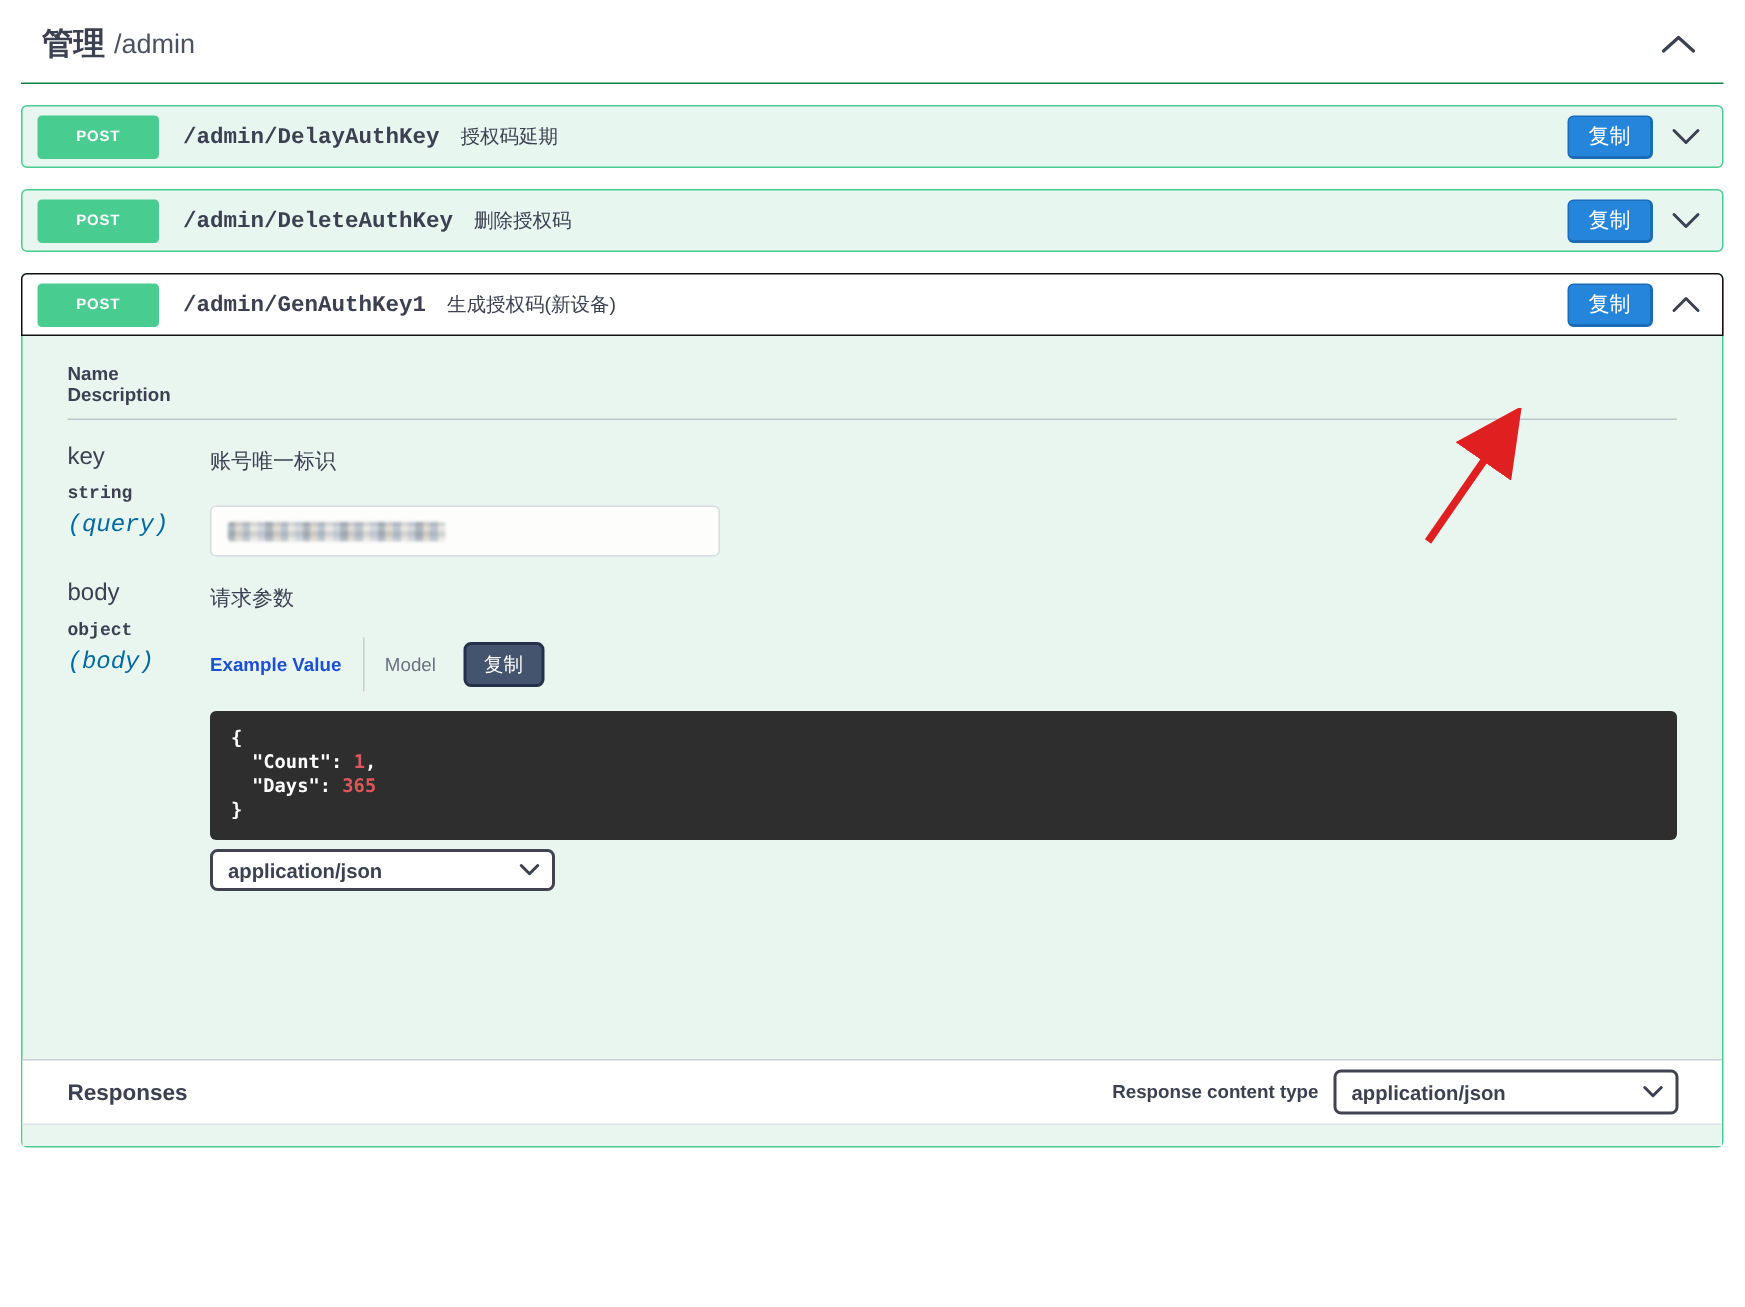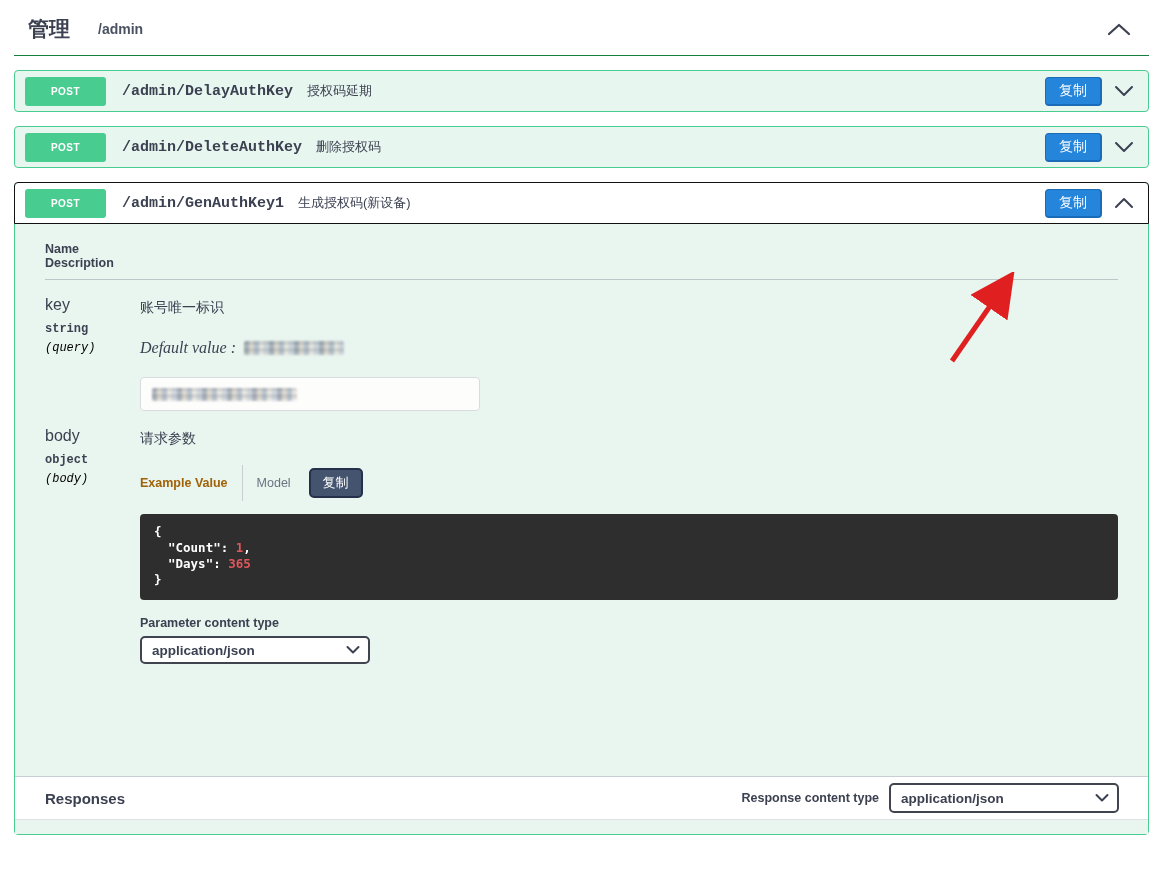--- a/index.html
+++ b/index.html
@@ -4,21 +4,21 @@
 <style>
   * { margin:0; padding:0; box-sizing:border-box; }
   html,body { width:1163px; height:871px; overflow:hidden; background:#fff;
     font-family:"Liberation Sans", sans-serif; color:var(--text-main,#3b4151); }
   .page { padding:0 14px; }
 
   
   .section-head { display:flex; align-items:center; padding:15px 14px 12px 14px;
     border-bottom:1px solid #15803d; }
   .section-title { font-size:21px; font-weight:bold; }
-  .section-path { font-size:14px; margin-left:28px; color:#4a5160;font-weight:bold; }
+  .section-path { font-size:18px; margin-left:6px; color:#4a5160; }
   .head-spacer { flex:1; }
   .head-toggle { cursor:pointer; padding:4px; }
 
   
   .opblock { border:1px solid var(--post-green); background:var(--row-bg);
     border-radius:4px; margin-top:14px; }
   .opblock:first-of-type { margin-top:13px; }
   .op-summary { display:flex; align-items:center; height:40px; padding:0 10px; cursor:pointer; }
   .method-badge { background:var(--post-green); color:#fff; font-weight:bold;
     font-size:10px; border-radius:3px; width:81px; height:29px; line-height:29px;
@@ -53,41 +53,41 @@
   .thead { display:flex; padding:18px 0 9px 0; border-bottom:1px solid rgba(59,65,81,.25);flex-direction:column; }
   .th { font-size:12.5px; font-weight:bold; }
   .col-name { width:95px; flex:none; }
   .col-desc { flex:1; }
   .param-row { display:flex; padding-top:16px; }
 
   .p-name { font-size:16px; }
   .p-type { font-family:"Liberation Mono", monospace; font-weight:bold;
     font-size:12px; margin-top:8px; }
   .p-in { font-family:"Liberation Mono", monospace; font-style:italic;
-    font-size:12px; margin-top:5px; color:#000000; }
+    font-size:16px; margin-top:5px; color:#0369a1; }
 
   .p-desc-text { font-size:14px; padding-top:3px; }
   .default-line { margin-top:22px; font-family:"Liberation Serif", serif;
     font-style:italic; font-size:16px; display:flex; align-items:center; }
   .redact { display:inline-block; border-radius:2px; filter:blur(1.1px);
     background:
       repeating-linear-gradient(90deg, rgba(116,128,142,.55) 0 5px, rgba(196,186,172,.5) 5px 10px,
         rgba(146,160,178,.6) 10px 15px, rgba(214,208,196,.45) 15px 20px, rgba(170,180,195,.5) 20px 25px),
       repeating-linear-gradient(0deg, rgba(255,255,255,.4) 0 3px, rgba(130,140,155,.35) 3px 7px); }
   .redact-default { width:100px; height:14px; margin-left:8px; }
   .key-input { margin-top:20px; width:340px; height:34px; background:#fdfdfc;
     border:1px solid #d8dce1; border-radius:4px; display:flex; align-items:center;
     padding:0 11px; cursor:text; }
   .redact-input { width:145px; height:13px; }
   .param-row.last { padding-bottom:32px; }
 
   
   .tabs-row { display:flex; align-items:center; margin-top:17px; }
   .tab { font-size:12.5px; cursor:pointer; }
-  .tab.active { font-weight:bold; color:#a16207; }
+  .tab.active { font-weight:bold; color:#1d4ed8; }
   .tab.inactive { color:#6b7280; }
   .tab-divider { width:1px; height:36px; background:#c9cdd2; margin:0 14px; }
   .copy-dark-btn { margin-left:18px; background:var(--copy-dark);
     border:2px solid var(--copy-dark-border); border-radius:5px; color:#fff;
     font-size:13px; padding:4px 12px; cursor:pointer;
     font-family:"Liberation Sans", sans-serif; }
 
   .code-block { margin-top:13px; background:var(--code-bg); border-radius:4px;
     padding:10px 14px 12px 14px; font-family:"DejaVu Sans Mono", monospace;
     font-size:12.5px; font-weight:bold; color:#fff; line-height:16px; }
@@ -199,24 +199,20 @@
         </div>
 
         <div class="param-row">
           <div class="col-name">
             <div class="p-name">key</div>
             <div class="p-type">string</div>
             <div class="p-in">(query)</div>
           </div>
           <div class="col-desc">
             <div class="p-desc-text">账号唯一标识</div>
-            <div class="default-line">
-              <span>Default value :</span>
-              <span class="redact redact-default"></span>
-            </div>
             <div class="key-input">
               <span class="redact redact-input"></span>
             </div>
           </div>
         </div>
 
         <div class="param-row last">
           <div class="col-name">
             <div class="p-name">body</div>
             <div class="p-type">object</div>
@@ -232,21 +228,20 @@
               <button class="copy-dark-btn">复制</button>
             </div>
 
             <div class="code-block">
               <div class="code-line">{</div>
               <div class="code-line indent"><span>"Count":</span> <span class="tok-num">1</span><span>,</span></div>
               <div class="code-line indent"><span>"Days":</span> <span class="tok-num">365</span></div>
               <div class="code-line">}</div>
             </div>
 
-            <div class="ct-label">Parameter content type</div>
             <div class="select-wrap">
               <select>
                 <option>application/json</option>
               </select>
               <span class="sel-chevron">
                 <svg class="chev" width="14" height="9" viewBox="0 0 14 9">
                     <polyline points="1.5,1.5 7,7 12.5,1.5" fill="none" stroke="#3b4151" stroke-width="2" stroke-linecap="round" stroke-linejoin="round"></polyline>
                   </svg>
               </span>
             </div>

